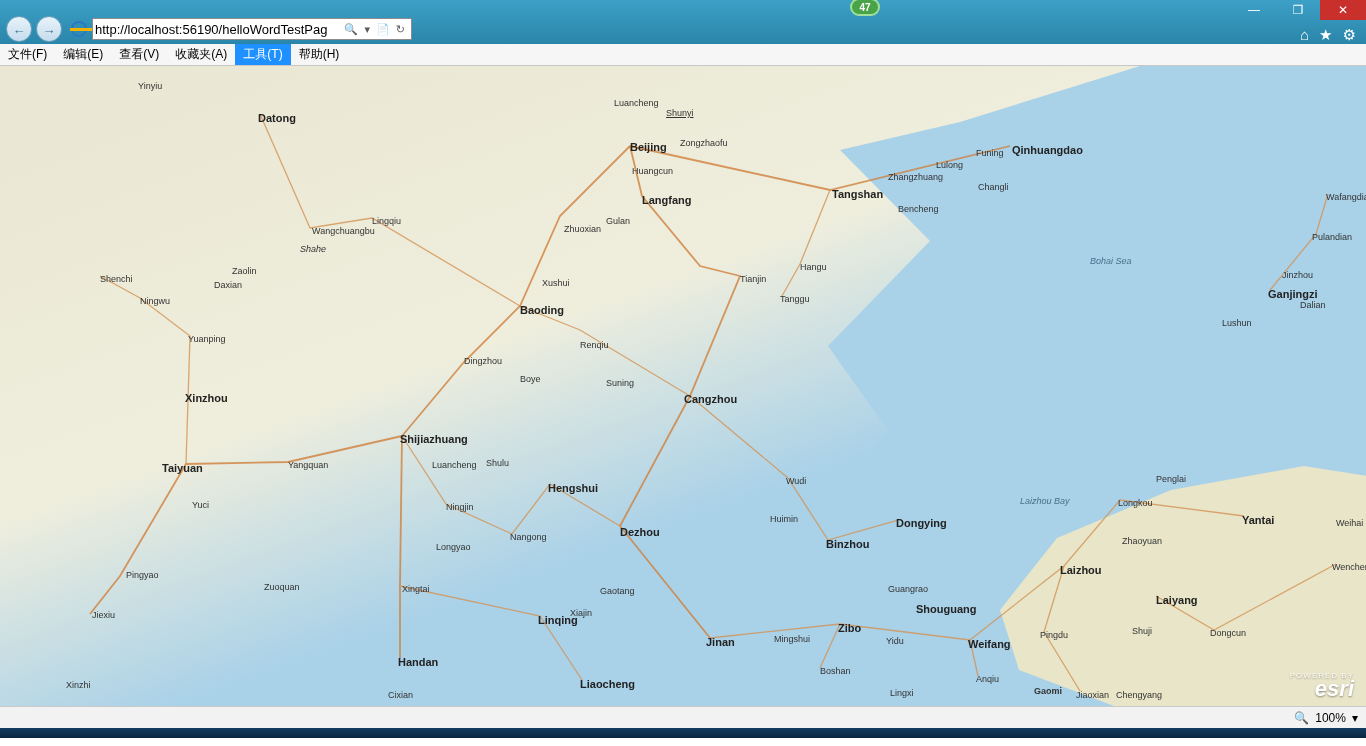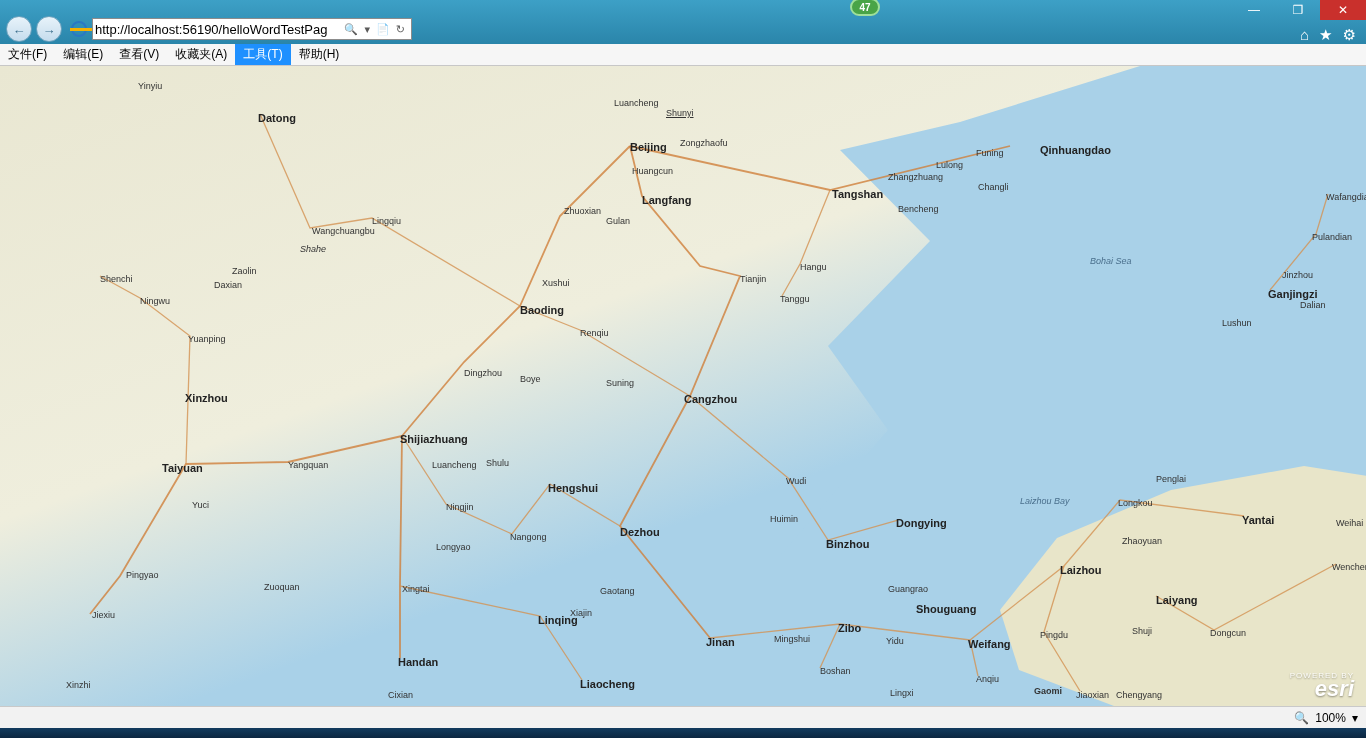--- a/index.html
+++ b/index.html
@@ -151,49 +151,49 @@
         <div class="city " style="left: 580px; top: 612px;">Liaocheng</div>
         <div class="city " style="left: 706px; top: 570px;">Jinan</div>
         <div class="city " style="left: 838px; top: 556px;">Zibo</div>
         <div class="city " style="left: 968px; top: 572px;">Weifang</div>
         <div class="city " style="left: 896px; top: 451px;">Dongying</div>
         <div class="city " style="left: 826px; top: 472px;">Binzhou</div>
         <div class="city " style="left: 916px; top: 537px;">Shouguang</div>
         <div class="city " style="left: 1060px; top: 498px;">Laizhou</div>
         <div class="city " style="left: 1156px; top: 528px;">Laiyang</div>
         <div class="city " style="left: 1242px; top: 448px;">Yantai</div>
-        <div class="city " style="left: 1012px; top: 78px; margin-left: 28px;">Qinhuangdao</div>
+        <div class="city " style="left: 1012px; top: 78px;">Qinhuangdao</div>
         <div class="city " style="left: 1268px; top: 222px;">Ganjingzi</div>
         <div class="city " style="left: 185px; top: 326px;">Xinzhou</div>
         <div class="city sm" style="left: 138px; top: 15px;">Yinyiu</div>
         <div class="city sm" style="left: 614px; top: 32px;">Luancheng</div>
         <div class="city sm" style="left: 666px; top: 42px; text-decoration: underline;">Shunyi</div>
         <div class="city sm" style="left: 680px; top: 72px;">Zongzhaofu</div>
         <div class="city sm" style="left: 632px; top: 100px;">Huangcun</div>
         <div class="city sm" style="left: 976px; top: 82px;">Funing</div>
         <div class="city sm" style="left: 936px; top: 94px;">Lulong</div>
         <div class="city sm" style="left: 978px; top: 116px;">Changli</div>
         <div class="city sm" style="left: 888px; top: 106px;">Zhangzhuang</div>
         <div class="city sm" style="left: 898px; top: 138px;">Bencheng</div>
-        <div class="city sm" style="left: 564px; top: 140px;">Zhuoxian</div>
+        <div class="city sm" style="left: 564px; top: 158px;">Zhuoxian</div>
         <div class="city sm" style="left: 606px; top: 150px;">Gulan</div>
         <div class="city sm" style="left: 372px; top: 150px;">Lingqiu</div>
         <div class="city sm" style="left: 312px; top: 160px;">Wangchuangbu</div>
         <div class="city sm" style="left: 800px; top: 196px;">Hangu</div>
         <div class="city sm" style="left: 740px; top: 208px;">Tianjin</div>
         <div class="city sm" style="left: 780px; top: 228px;">Tanggu</div>
         <div class="city sm" style="left: 542px; top: 212px;">Xushui</div>
         <div class="city sm" style="left: 300px; top: 178px; font-style: italic;">Shahe</div>
         <div class="city sm" style="left: 232px; top: 200px;">Zaolin</div>
         <div class="city sm" style="left: 214px; top: 214px;">Daxian</div>
         <div class="city sm" style="left: 100px; top: 208px;">Shenchi</div>
         <div class="city sm" style="left: 140px; top: 230px;">Ningwu</div>
         <div class="city sm" style="left: 188px; top: 268px;">Yuanping</div>
-        <div class="city sm" style="left: 464px; top: 302px;">Dingzhou</div>
-        <div class="city sm" style="left: 580px; top: 262px;">Renqiu</div>
+        <div class="city sm" style="left: 464px; top: 290px;">Dingzhou</div>
+        <div class="city sm" style="left: 580px; top: 274px;">Renqiu</div>
         <div class="city sm" style="left: 520px; top: 308px;">Boye</div>
         <div class="city sm" style="left: 566px; top: 312px; margin-left: 40px;">Suning</div>
         <div class="city sm" style="left: 432px; top: 394px;">Luancheng</div>
         <div class="city sm" style="left: 486px; top: 392px;">Shulu</div>
         <div class="city sm" style="left: 288px; top: 394px;">Yangquan</div>
         <div class="city sm" style="left: 446px; top: 436px;">Ningjin</div>
         <div class="city sm" style="left: 510px; top: 466px;">Nangong</div>
         <div class="city sm" style="left: 436px; top: 476px;">Longyao</div>
         <div class="city sm" style="left: 402px; top: 518px;">Xingtai</div>
         <div class="city sm" style="left: 192px; top: 434px;">Yuci</div>

